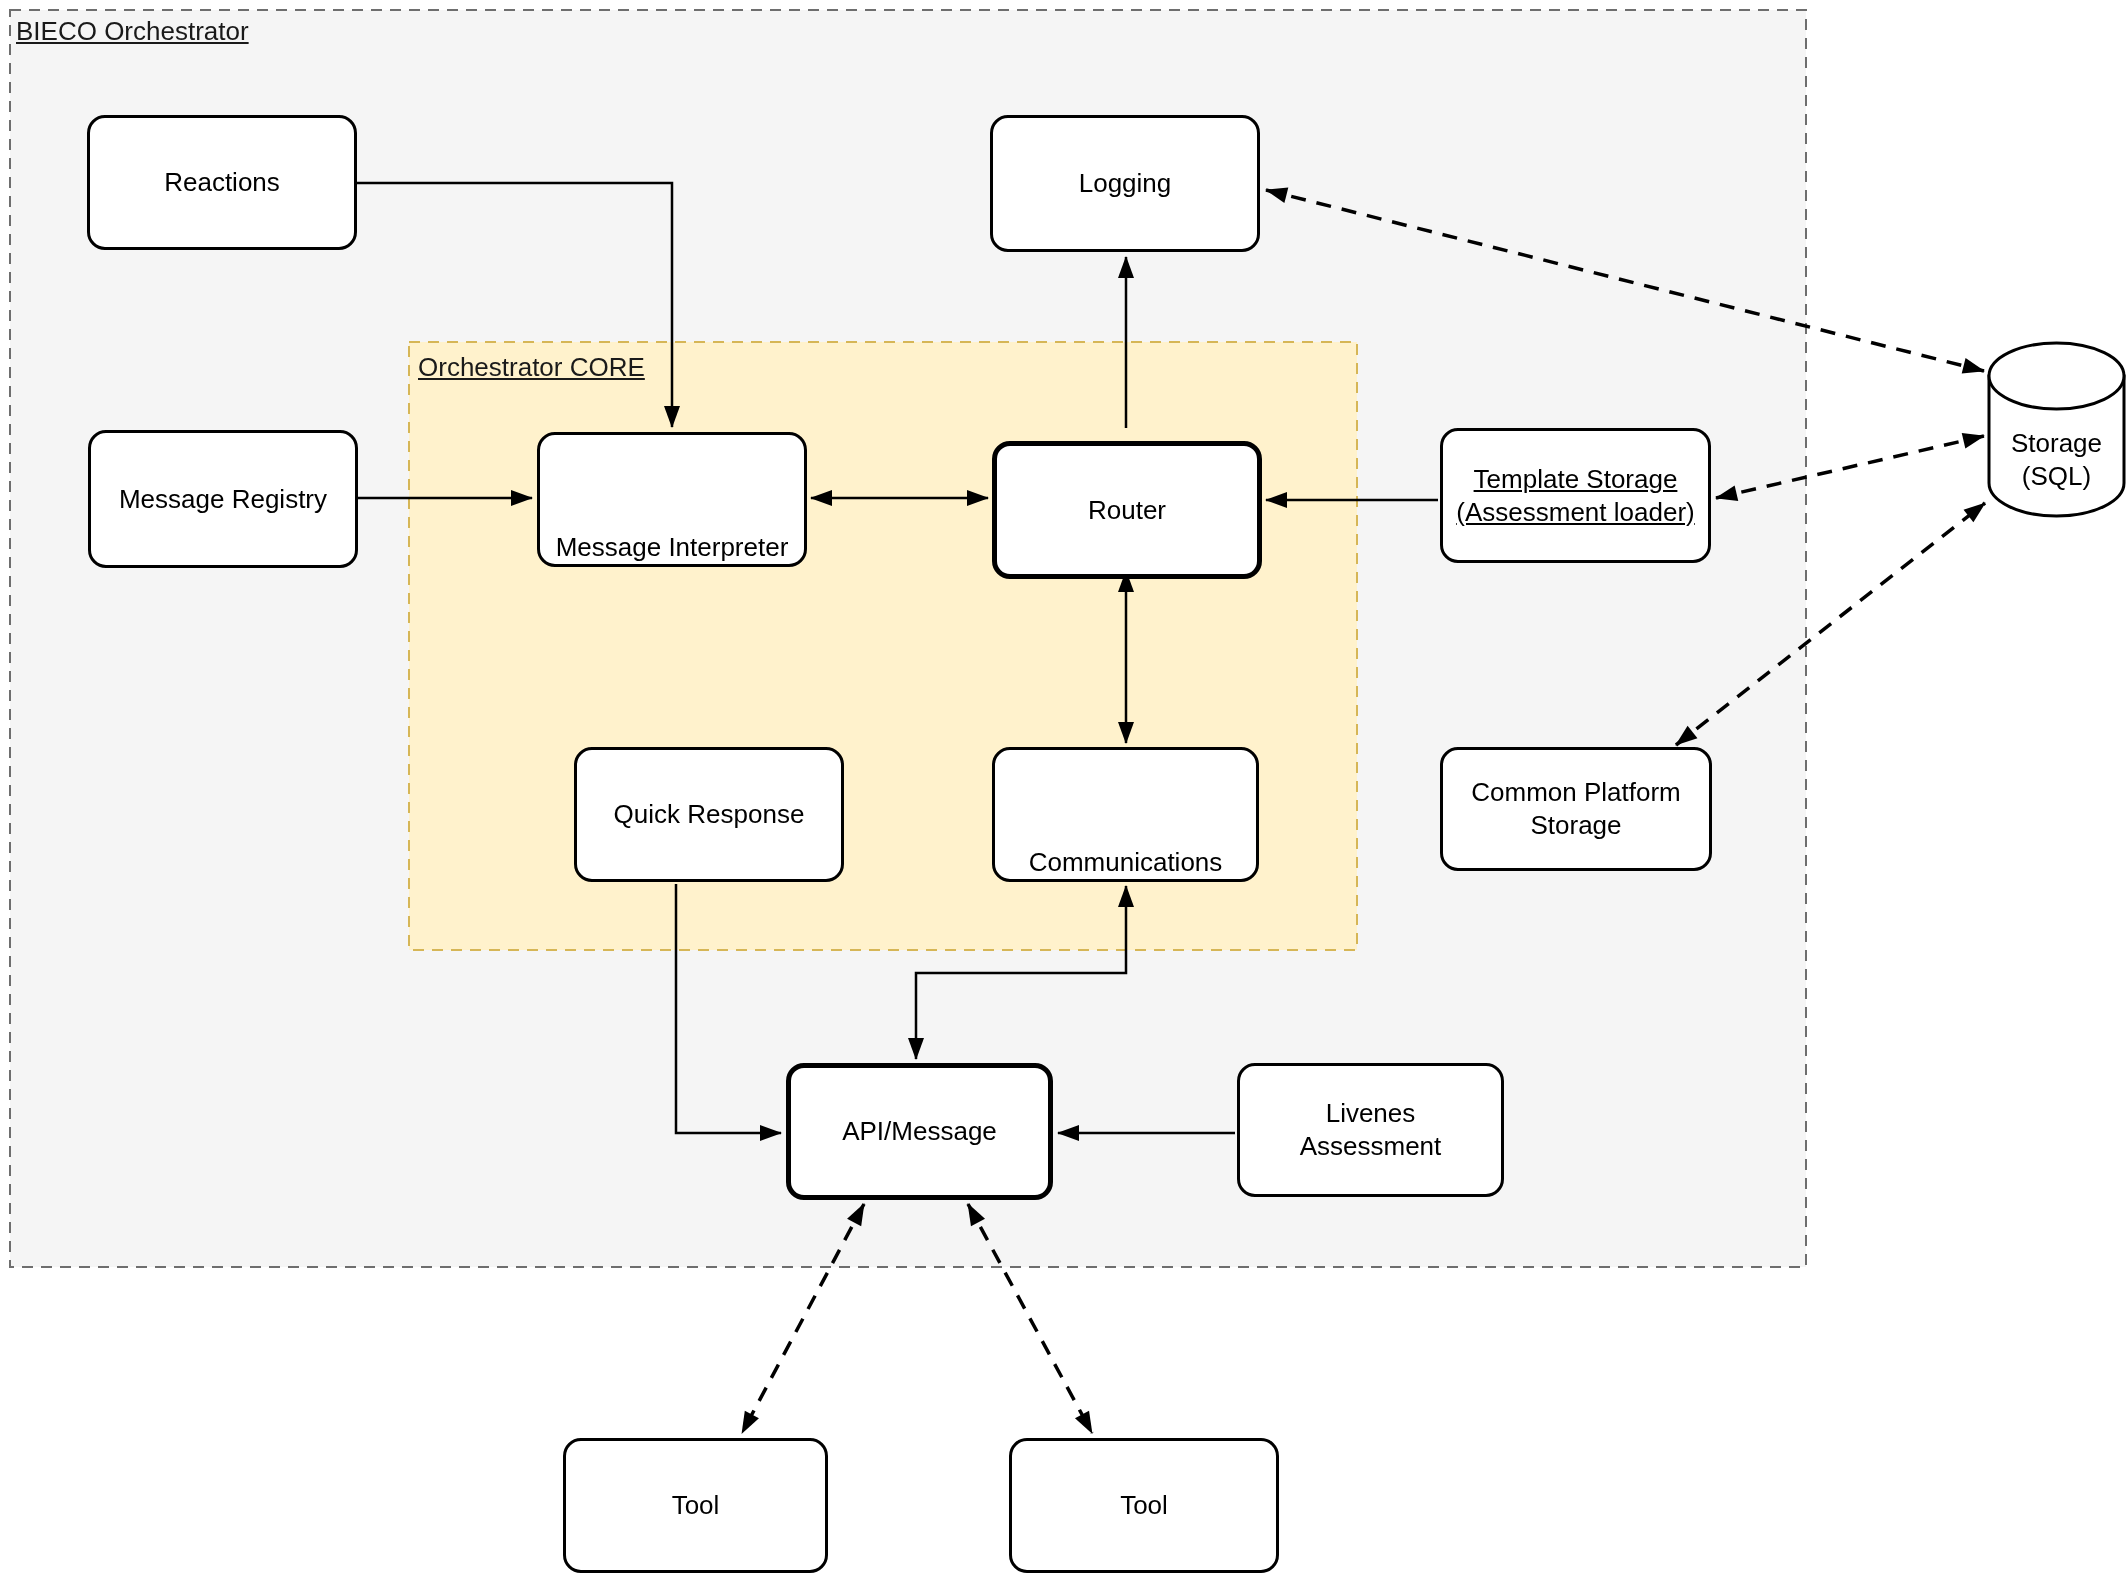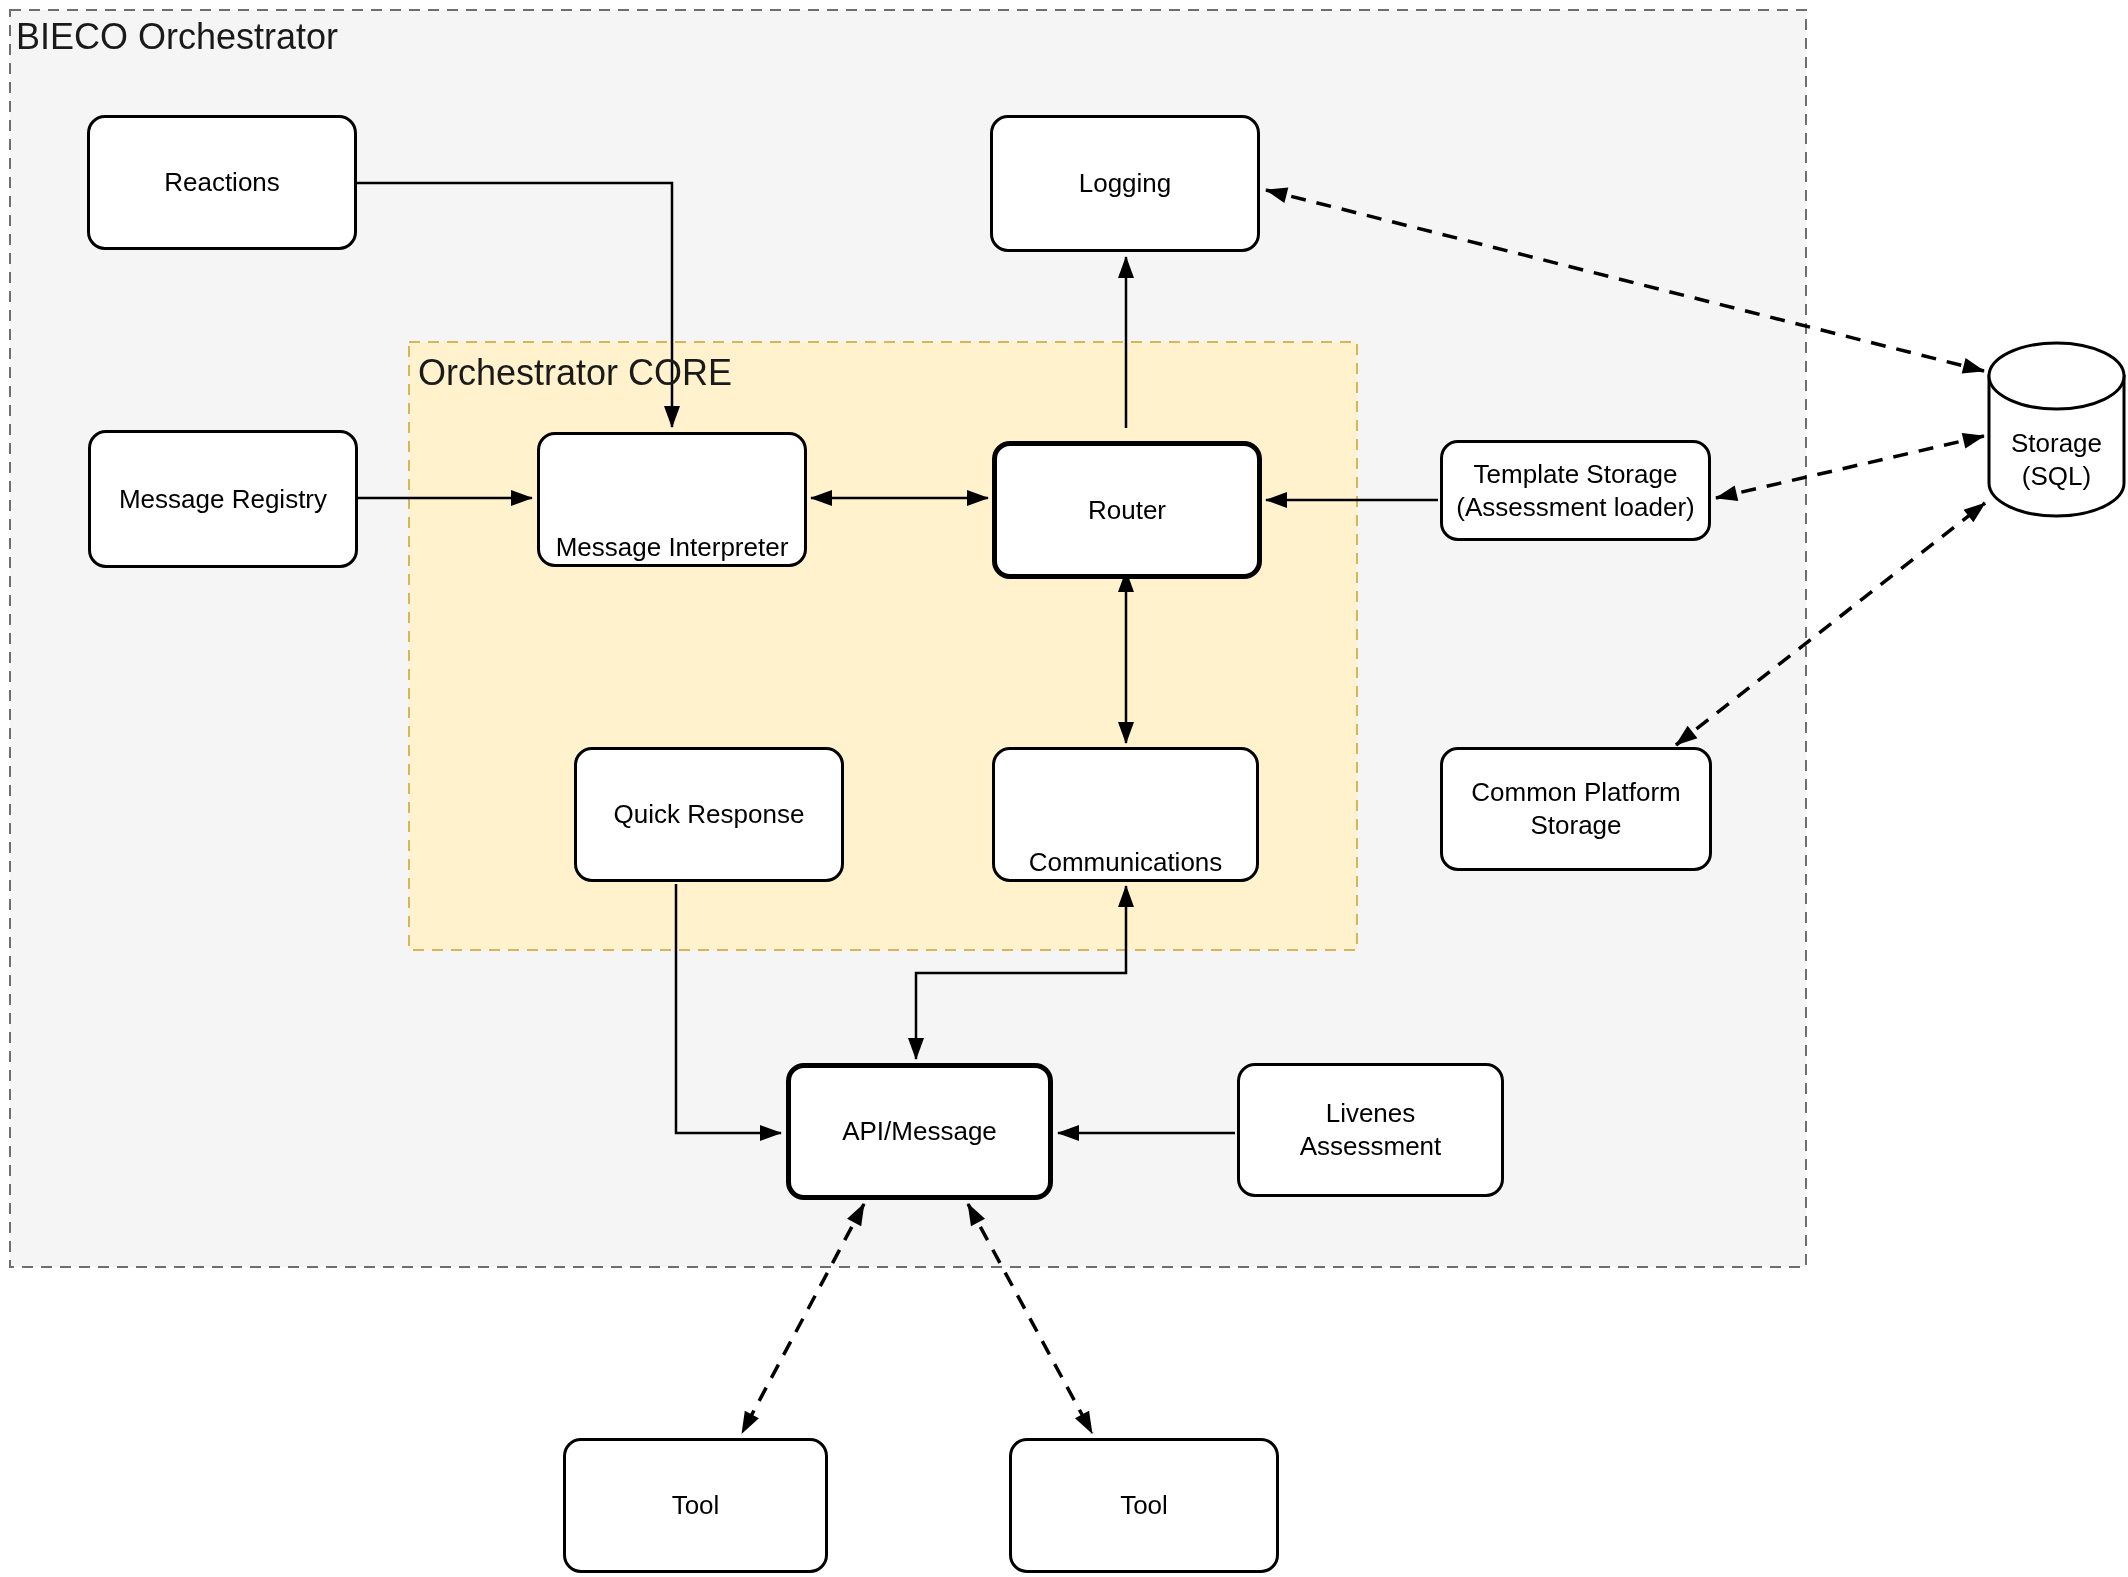--- a/index.html
+++ b/index.html
@@ -21,23 +21,24 @@
     display:flex;
     align-items:center;
     justify-content:center;
     text-align:center;
     font-size:26px;
     line-height:33px;
   }
   .node.thick{border-width:5px;}
   .area-label{
     position:absolute;
-    font-size:36px;
+    font-size:26px;
     color:#1a1a1a;
     white-space:nowrap;
+    text-decoration:underline;
   }
   .cyl-label{
     position:absolute;
     left:1989px;top:427px;width:135px;
     text-align:center;
     font-size:26px;line-height:33px;
   }
 </style>
 </head>
 <body>
@@ -96,21 +97,21 @@
   </div>
 
   <div class="node" style="left:537px;top:432px;width:270px;height:135px;align-items:flex-end;">
     <span>Message Interpreter</span>
   </div>
 
   <div class="node thick" style="left:992px;top:430px;width:270px;height:138px;margin-top:11px;">
     <span>Router</span>
   </div>
 
-  <div class="node" style="left:1440px;top:440px;width:271px;height:101px;">
+  <div class="node" style="left:1440px;top:428px;width:271px;height:135px;text-decoration:underline;">
     <span>
       <span>Template Storage</span><br>
       <span>(Assessment loader)</span>
     </span>
   </div>
 
   <div class="node" style="left:538px;top:747px;width:270px;height:135px;margin-left:36px;">
     <span>Quick Response</span>
   </div>
 

